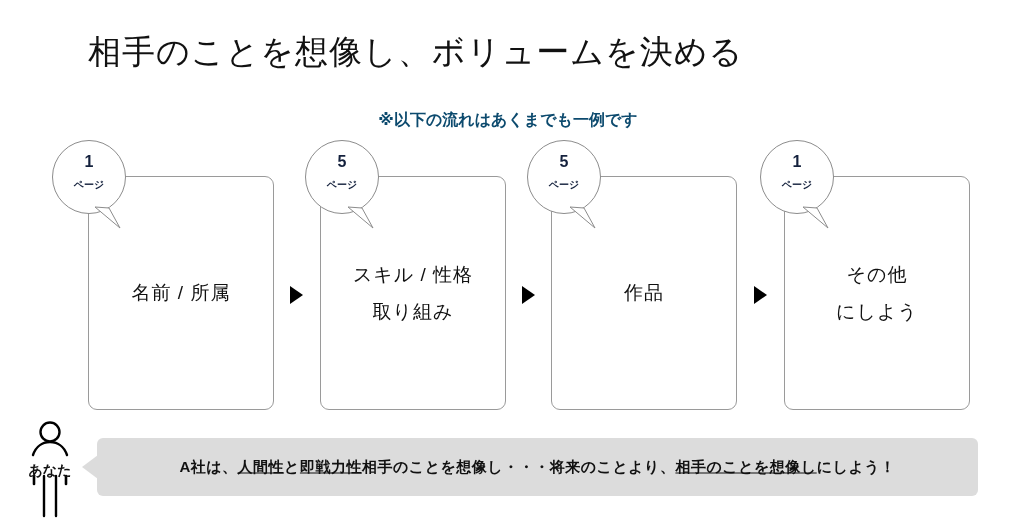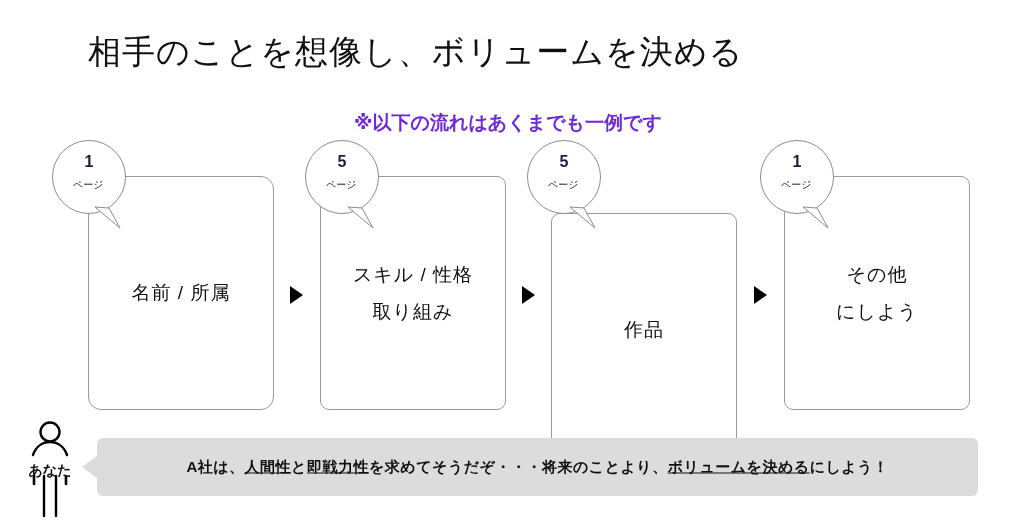--- a/index.html
+++ b/index.html
@@ -21,23 +21,23 @@
     font-weight:400;
     letter-spacing:1px;
     color:#111111;
     white-space:nowrap;
     line-height:1.1;
   }
   .subtitle{
     position:absolute;
     left:0; right:8px; top:110px;
     text-align:center;
-    font-size:19px;
-    font-weight:700;
-    color:#6d28d9;
+    font-size:16px;
+    font-weight:700;
+    color:#0c4a6e;
     letter-spacing:0px;
   }
 
   
   .flow{position:absolute; left:0; top:0; width:1024px; height:525px;}
 
   .card{
     position:absolute;
     top:176px;
     width:186px;
@@ -75,26 +75,25 @@
     position:absolute;
     left:0;right:0;top:12px;
     text-align:center;
     font-size:16px;
     font-weight:700;
     color:#14213d;
   }
   .bubble .unit{
     position:absolute;
     left:0;right:0;top:37px;
-    text-align:left;
+    text-align:center;
     font-size:10px;
-    font-weight:400;
+    font-weight:700;
     color:#14213d;
     letter-spacing:0px;
-    margin-left:20px;
   }
   .bubble .tail{
     position:absolute;
     left:40px; top:62px;
     width:30px;height:26px;
     overflow:visible;
   }
 
   
   .arrow{
@@ -153,21 +152,21 @@
 </head>
 <body>
 
 <div class="slide">
 
   <div class="title">相手のことを想像し、ボリュームを決める</div>
   <div class="subtitle">※以下の流れはあくまでも一例です</div>
 
   <div class="flow">
 
-    <div class="card" style="left:88px;border-radius:13px;">
+    <div class="card" style="left:88px;">
       <div class="card-body">
         <span class="ln">名前 / 所属</span>
       </div>
     </div>
     <div class="bubble" style="left:52px;">
       <span class="num">1</span>
       <span class="unit">ページ</span>
       <svg class="tail" viewBox="0 0 30 26">
         <path d="M2,4 L27,25 L16,5 Z" fill="#ffffff" stroke="#8c8c8c" stroke-width="1"></path>
       </svg>
@@ -182,21 +181,21 @@
     </div>
     <div class="bubble" style="left:305px;">
       <span class="num">5</span>
       <span class="unit">ページ</span>
       <svg class="tail" viewBox="0 0 30 26">
         <path d="M2,4 L27,25 L16,5 Z" fill="#ffffff" stroke="#8c8c8c" stroke-width="1"></path>
       </svg>
     </div>
     <div class="arrow" style="left:522px;"></div>
 
-    <div class="card" style="left:551px;margin-top:37px;">
+    <div class="card" style="left:551px;">
       <div class="card-body">
         <span class="ln">作品</span>
       </div>
     </div>
     <div class="bubble" style="left:527px;">
       <span class="num">5</span>
       <span class="unit">ページ</span>
       <svg class="tail" viewBox="0 0 30 26">
         <path d="M2,4 L27,25 L16,5 Z" fill="#ffffff" stroke="#8c8c8c" stroke-width="1"></path>
       </svg>
@@ -227,17 +226,17 @@
     <line x1="22" y1="58" x2="22" y2="98" stroke="#000000" stroke-width="2.4" stroke-linecap="round"></line>
     <line x1="34" y1="58" x2="34" y2="98" stroke="#000000" stroke-width="2.4" stroke-linecap="round"></line>
   </svg>
   <div class="person-label">あなた</div>
 
   <svg class="callout-tail" viewBox="0 0 16 24">
     <path d="M16,0 L0,12 L16,24 Z" fill="#dcdcdc"></path>
   </svg>
   <div class="callout">
     <div class="callout-text">
-      <span>A社は、</span><span class="u">人間性</span><span>と</span><span class="u">即戦力性</span><span>を求めてそうだぞ・・・将来のことより、</span><span class="ub">ボリュームを決める</span><span>にしよう！</span>
+      <span>A社は、</span><span class="u">人間性</span><span>と</span><span class="u">即戦力性</span><span>相手のことを想像し・・・将来のことより、</span><span class="ub">相手のことを想像し</span><span>にしよう！</span>
     </div>
   </div>
 
 </div>
 
 </body></html>

